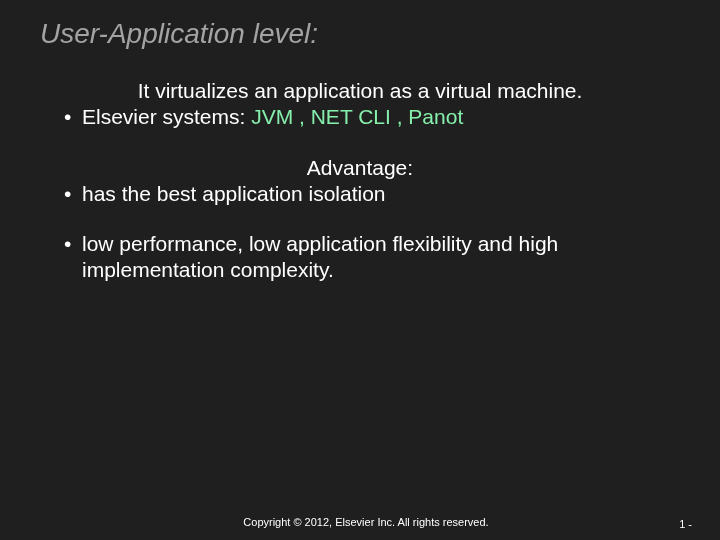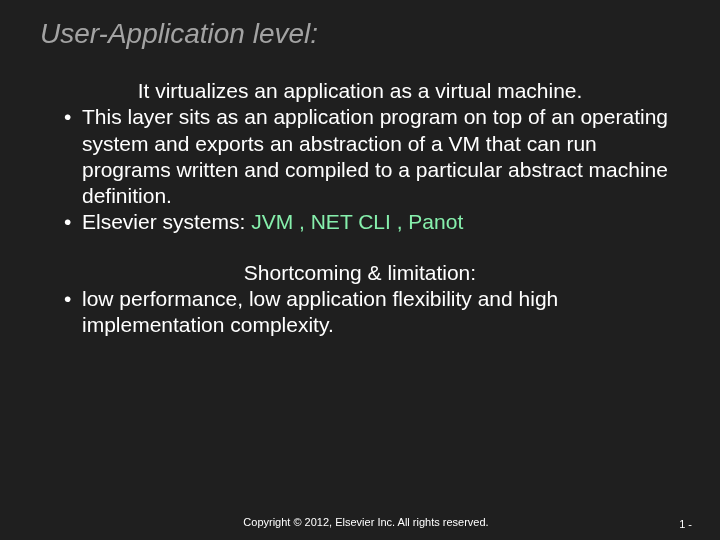--- a/index.html
+++ b/index.html
@@ -73,30 +73,34 @@
 </head>
 <body>
 
 <div class="slide">
 
   <h1 class="title">User-Application level:</h1>
 
   <div class="section">
     <p class="lead">It virtualizes an application as a virtual machine.</p>
     <ul class="bullets">
-      <li>This layer sits as an application program on top of an operating system and exports an abstraction of a VM that can run programs written and compiled to a particular abstract machine definition.</li>
       <li>
         <span>Elsevier systems: </span><span class="cyan">JVM ,  NET CLI ,  Panot</span>
       </li>
     </ul>
   </div>
 
+  <div class="section">
+    <p class="lead">Advantage:</p>
+    <ul class="bullets">
+      <li>has the best application isolation</li>
+    </ul>
+  </div>
 
   <div class="section">
-    <p class="lead">Shortcoming &amp; limitation:</p>
     <ul class="bullets">
       <li>low performance, low application flexibility and high implementation complexity.</li>
     </ul>
   </div>
 
   <div class="footer">Copyright © 2012, Elsevier Inc. All rights reserved.</div>
   <div class="pagenum">1 -</div>
 
 </div>
 

